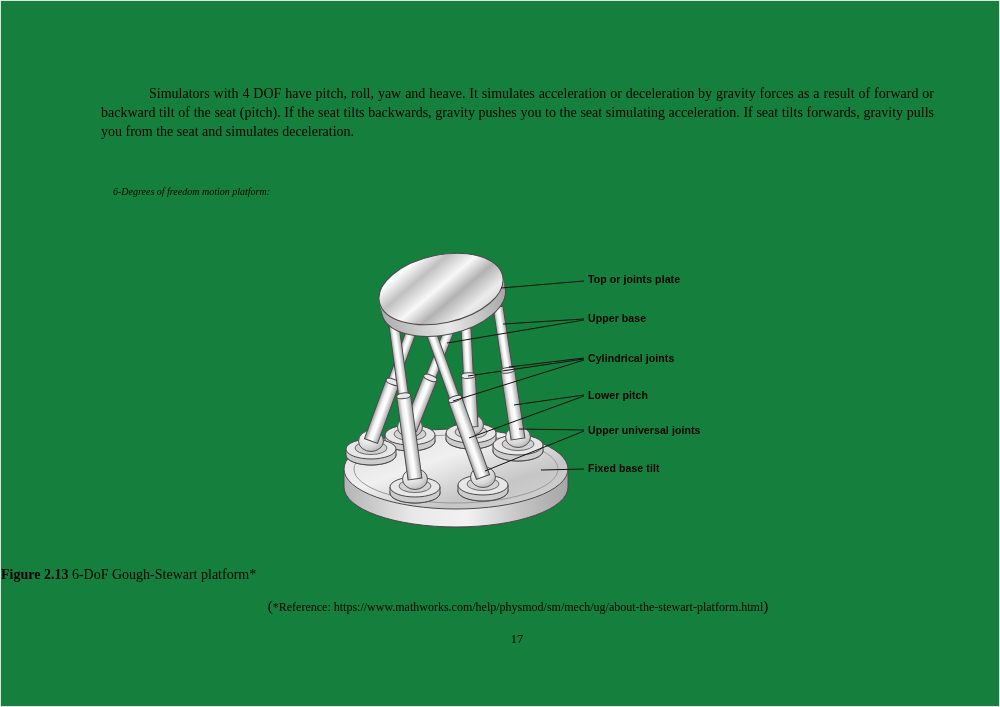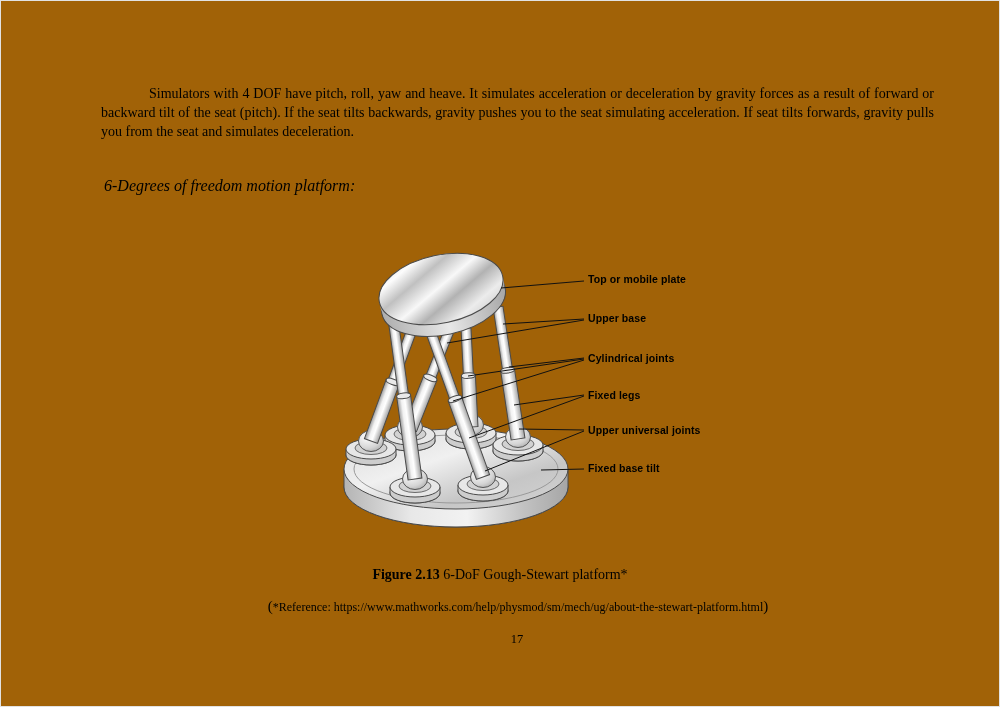--- a/index.html
+++ b/index.html
@@ -1,35 +1,35 @@
 <!DOCTYPE html>
 <html><head>
 <meta charset="utf-8">
 <style>
   html,body { margin:0; padding:0; background:#fff; }
   .page {
-    position:relative; width:1000px; height:707px; background:#a16207;
+    position:relative; width:1000px; height:707px; background:#15803d;
     border:1px solid #e2e2e2; box-sizing:border-box; overflow:hidden;
     font-family:"Liberation Serif", serif; color:#000;
   }
   .body-par {
     position:absolute; left:100px; top:83px; width:833px; margin:0;
     font-size:14px; line-height:19px; text-align:justify; text-indent:48px;
   }
   .heading {
-    position:absolute; left:100px; top:173px; margin:3px;
-    font-size:16px; font-style:italic;
+    position:absolute; left:100px; top:173px; margin:12px;
+    font-size:10px; font-style:italic;
   }
   .diagram { position:absolute; left:0; top:0; pointer-events:none; }
   .fig-label {
     position:absolute; left:587px; white-space:nowrap;
     font-family:"Liberation Sans", sans-serif; font-size:10.5px; font-weight:600;
     letter-spacing:0.1px; color:#000;
   }
-  .caption { position:absolute; top:566px; left:0; width:100%; margin:0; text-align:center; font-size:14px; }
+  .caption { position:absolute; top:566px; left:0; width:100%; margin:0; font-size:14px; }
   .cap-b { font-weight:bold; }
   .reference {
     position:absolute; top:597px; left:0; width:100%; margin:0; text-align:center;
     font-size:12px; transform:translateX(18px);
   }
   .paren { font-size:15px; }
   .page-num {
     position:absolute; top:631px; left:0; width:100%; text-align:center;
     font-size:12.5px; transform:translateX(17px);
   }
@@ -184,24 +184,24 @@
       <path d="M467 375 L583 358"></path>
       <path d="M452 400 L583 359"></path>
       <path d="M513 404 L583 394"></path>
       <path d="M468 437 L583 395"></path>
       <path d="M518 428 L583 429"></path>
       <path d="M484 470 L583 430"></path>
       <path d="M540 469 L583 468"></path>
     </g>
   </svg>
 
-  <div class="fig-label" style="top:272px">Top or mobile plate</div>
+  <div class="fig-label" style="top:272px">Top or joints plate</div>
   <div class="fig-label" style="top:311px">Upper base</div>
   <div class="fig-label" style="top:351px">Cylindrical joints</div>
-  <div class="fig-label" style="top:388px">Fixed legs</div>
+  <div class="fig-label" style="top:388px">Lower pitch</div>
   <div class="fig-label" style="top:423px">Upper universal joints</div>
   <div class="fig-label" style="top:461px">Fixed base tilt</div>
 
   <p class="caption"><span class="cap-b">Figure 2.13</span><span> 6-DoF Gough-Stewart platform*</span></p>
 
   <p class="reference"><span class="paren">(</span><span>*Reference: https://www.mathworks.com/help/physmod/sm/mech/ug/about-the-stewart-platform.html</span><span class="paren">)</span></p>
 
   <div class="page-num">17</div>
 </div>
 

